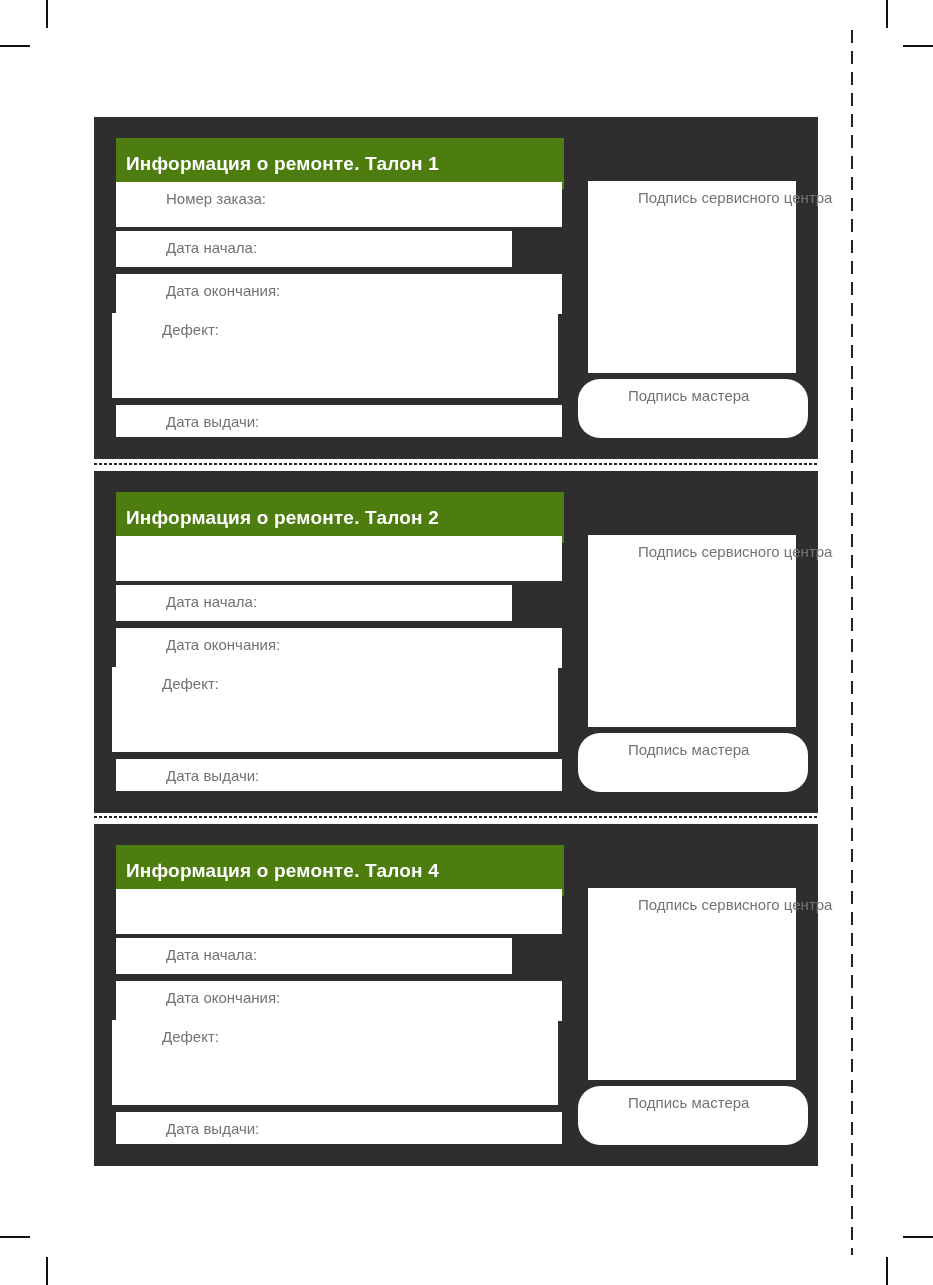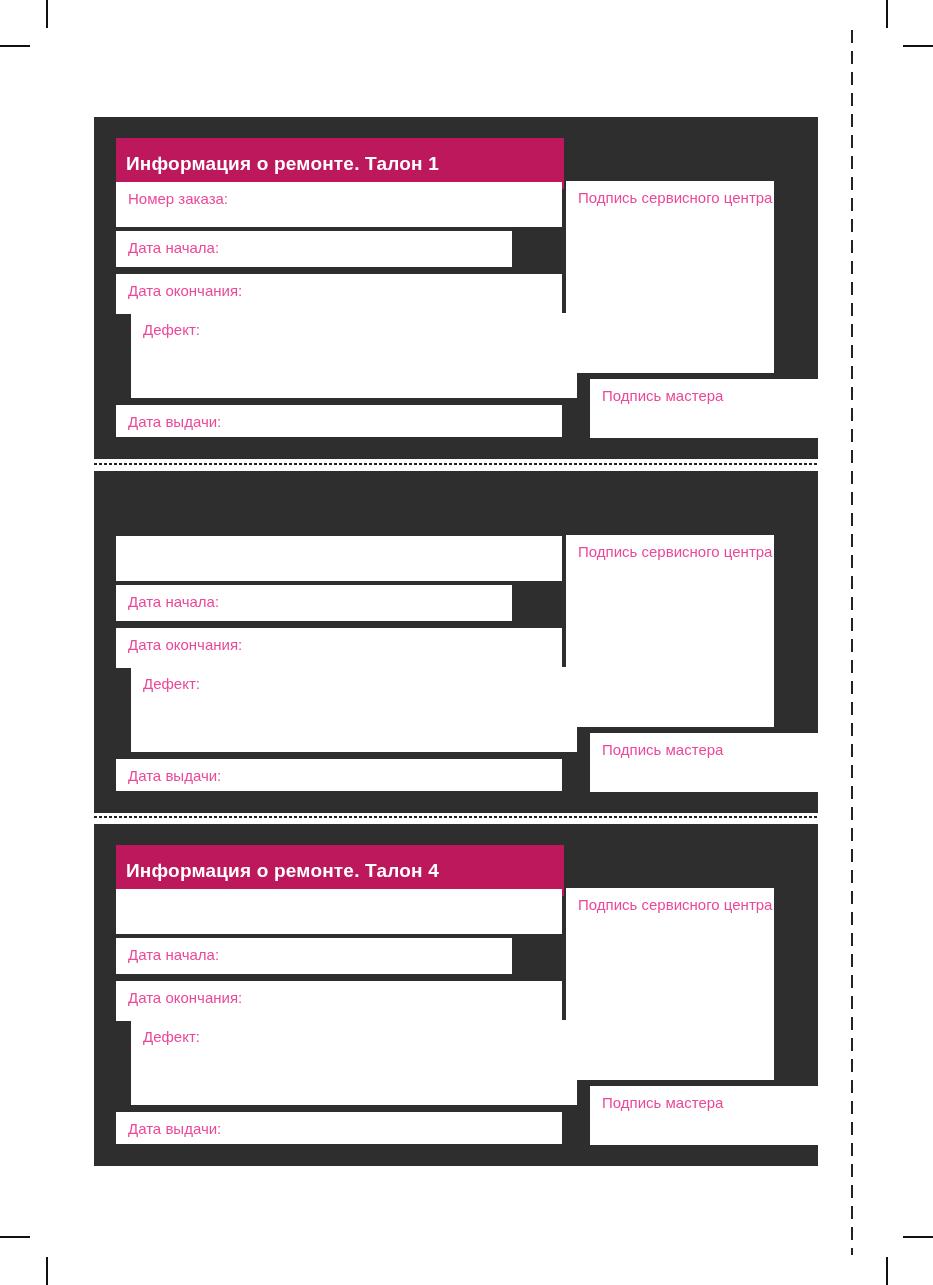--- a/index.html
+++ b/index.html
@@ -37,42 +37,42 @@
   
   .panel{
     position:absolute;left:94px;width:724px;height:342px;
     background:#2e2e2e;
   }
   .panel-1{top:117px;}
   .panel-2{top:471px;}
   .panel-3{top:824px;}
   .titlebar{
     position:absolute;left:22px;top:21px;width:448px;height:51px;
-    background:#be185d;display:flex;align-items:center;
+    background:#4d7c0f;display:flex;align-items:center;
   }
   .titlebar span{
     color:#ffffff;font-size:19px;font-weight:bold;
     padding-left:10px;letter-spacing:.2px;white-space:nowrap;
   }
   .box{
     position:absolute;background:#ffffff;
   }
   .box .label{
     display:block;padding:8px 0 0 12px;
-    font-size:15px;color:#ec4899;line-height:1.2;white-space:nowrap;
+    font-size:15px;color:#737373;line-height:1.2;white-space:nowrap;margin-left:38px;
   }
   
   .f1{left:22px;top:65px;width:446px;height:45px;}
   .f2{left:22px;top:114px;width:396px;height:36px;}
   .f3{left:22px;top:157px;width:446px;height:40px;}
-  .f4{left:37px;top:196px;width:446px;height:85px;}
+  .f4{left:18px;top:196px;width:446px;height:85px;}
   .f5{left:22px;top:288px;width:446px;height:32px;}
   
-  .sig-tall{left:472px;top:64px;width:208px;height:192px;}
-  .sig-small{left:496px;top:262px;width:230px;height:59px;}
+  .sig-tall{left:494px;top:64px;width:208px;height:192px;}
+  .sig-small{left:484px;top:262px;width:230px;height:59px;border-radius:22px;}
 </style>
 </head>
 <body>
 
 <div class="page">
 
   <div class="mark v tl-v"></div>
   <div class="mark h tl-h"></div>
   <div class="mark v tr-v"></div>
   <div class="mark h tr-h"></div>
@@ -106,20 +106,23 @@
       <span class="label">Подпись сервисного центра</span>
     </div>
     <div class="box sig-small">
       <span class="label">Подпись мастера</span>
     </div>
   </section>
 
   <div class="dotsep sep-1"></div>
 
   <section class="panel panel-2">
+    <div class="titlebar">
+      <span>Информация о ремонте. Талон 2</span>
+    </div>
     <div class="box f1">
       <span class="label"></span>
     </div>
     <div class="box f2">
       <span class="label">Дата начала:</span>
     </div>
     <div class="box f3">
       <span class="label">Дата окончания:</span>
     </div>
     <div class="box f4">

